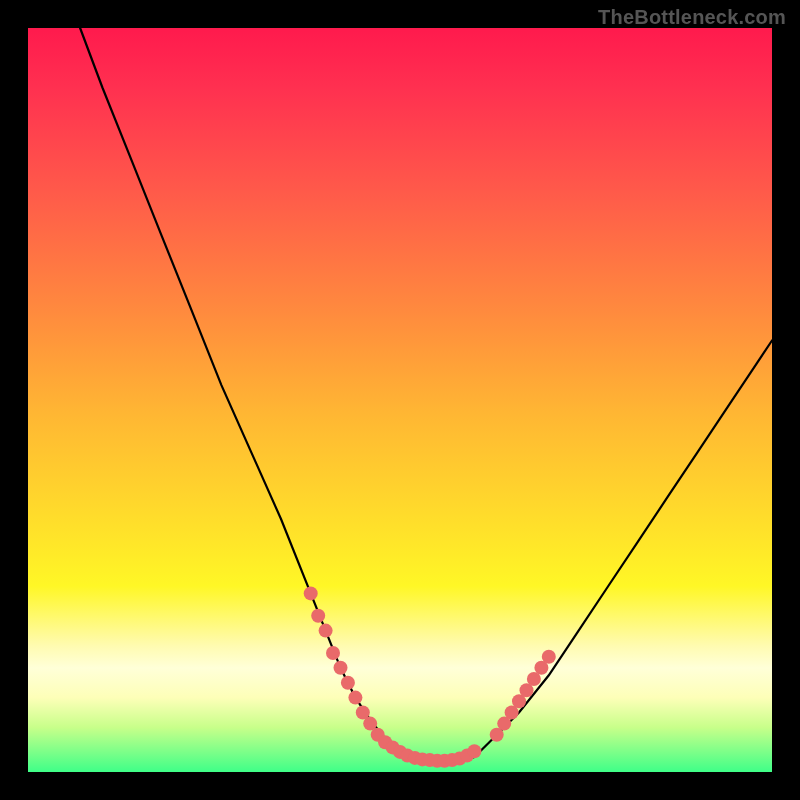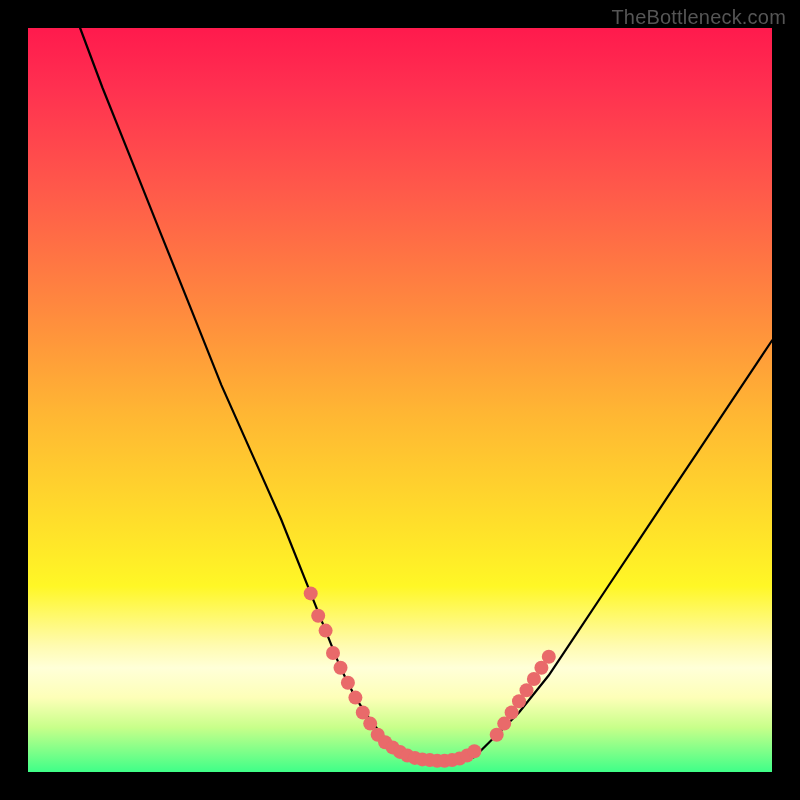--- a/index.html
+++ b/index.html
@@ -30,21 +30,21 @@
       #fdffb8 90%,
       #c8ff8a 94%,
       #3fff88 100%);
   }
   .watermark {
     position: absolute;
     top: 6px;
     right: 14px;
     color: #555;
     font-size: 20px;
-    font-weight: 400;
+    font-weight: 700;
     letter-spacing: 0.2px;
     z-index: 5;
   }
   svg.curve {
     position: absolute;
     left: 28px;
     top: 28px;
     width: 744px;
     height: 744px;
     overflow: visible;

